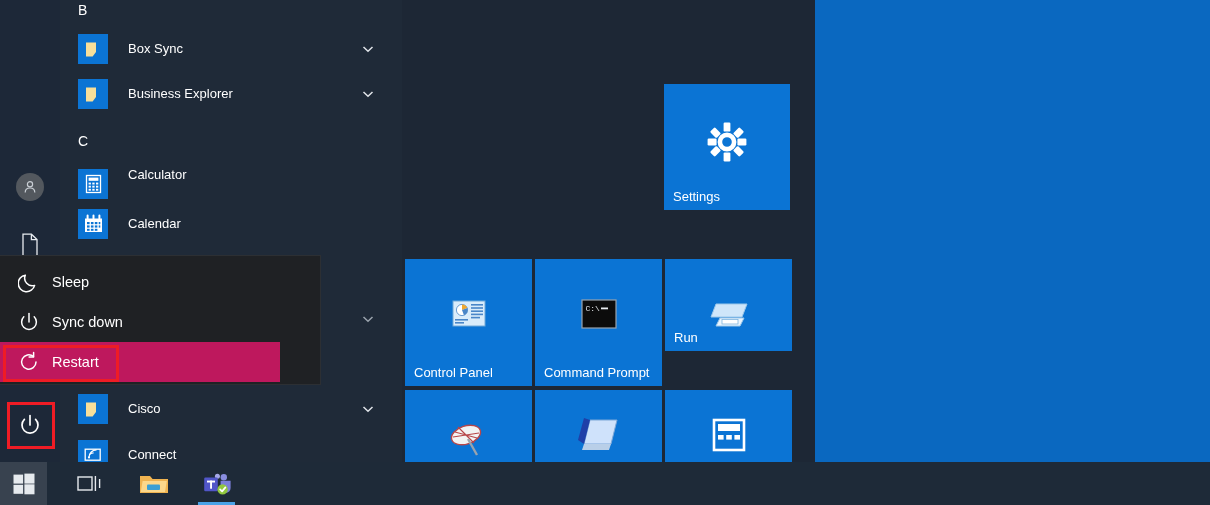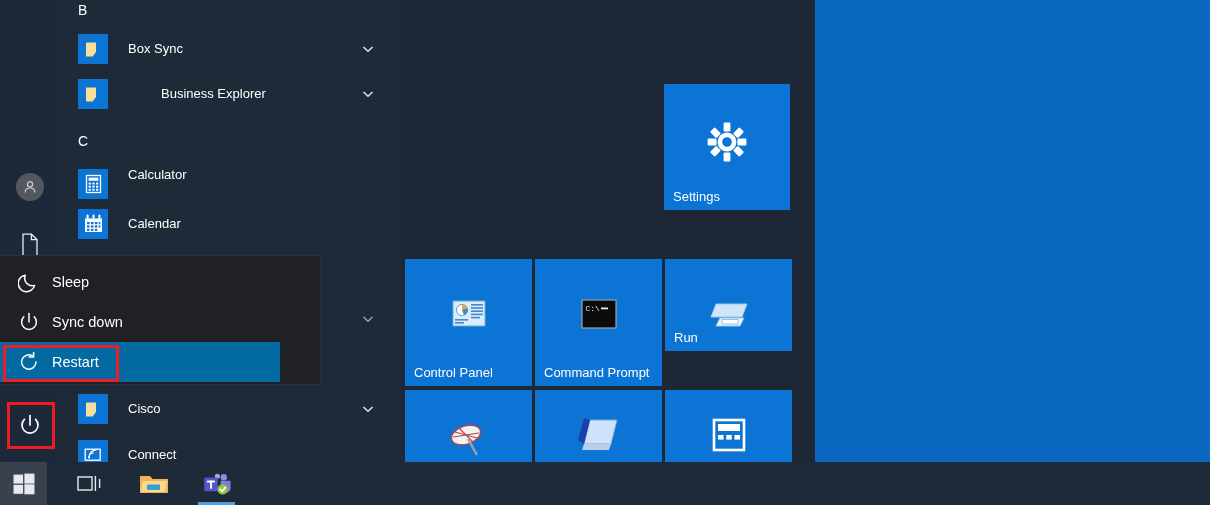--- a/index.html
+++ b/index.html
@@ -133,21 +133,21 @@
     left: 0; top: 256px;
     width: 320px; height: 128px;
     background: #1f2124;
     box-shadow: 0 0 0 1px #2c2f33;
   }
   .flyout-row {
     position: absolute;
     left: 0; width: 280px; height: 40px;
     display: flex; align-items: center;
   }
-  .flyout-row.selected { background: #0369a1; }
+  .flyout-row.selected { background: #be185d; }
   .flyout-ico {
     position: absolute;
     left: 18px;
     width: 22px; height: 22px;
     color: #ffffff;
   }
   .flyout-ico svg { display: block; }
   .flyout-label {
     position: absolute;
     left: 52px;
@@ -244,21 +244,21 @@
         </span>
       </div>
 
       <div class="app-row" style="top:75px;">
         <span class="app-icon">
           <svg width="19" height="17" viewBox="0 0 19 17">
             <path d="M2 1.4h10l0 9.6 -3.4 4.4H2z" fill="#f7df9a"></path>
             <path d="M12 1.4v9.6h-3.4v4.4" fill="#f7df9a"></path>
           </svg>
         </span>
-        <span class="app-label" style="top:11px;margin-left:33px;">Business Explorer</span>
+        <span class="app-label" style="top:11px;">Business Explorer</span>
         <span class="app-chevron" style="top:11px;">
           <svg width="16" height="16" viewBox="0 0 16 16">
             <polyline points="3.5,6 8,10.3 12.5,6" fill="none" stroke="#dfe3e8" stroke-width="1.5"></polyline>
           </svg>
         </span>
       </div>
 
       <div class="group-letter" style="top:134px;">C</div>
 
       <div class="app-row" style="top:165px;">

